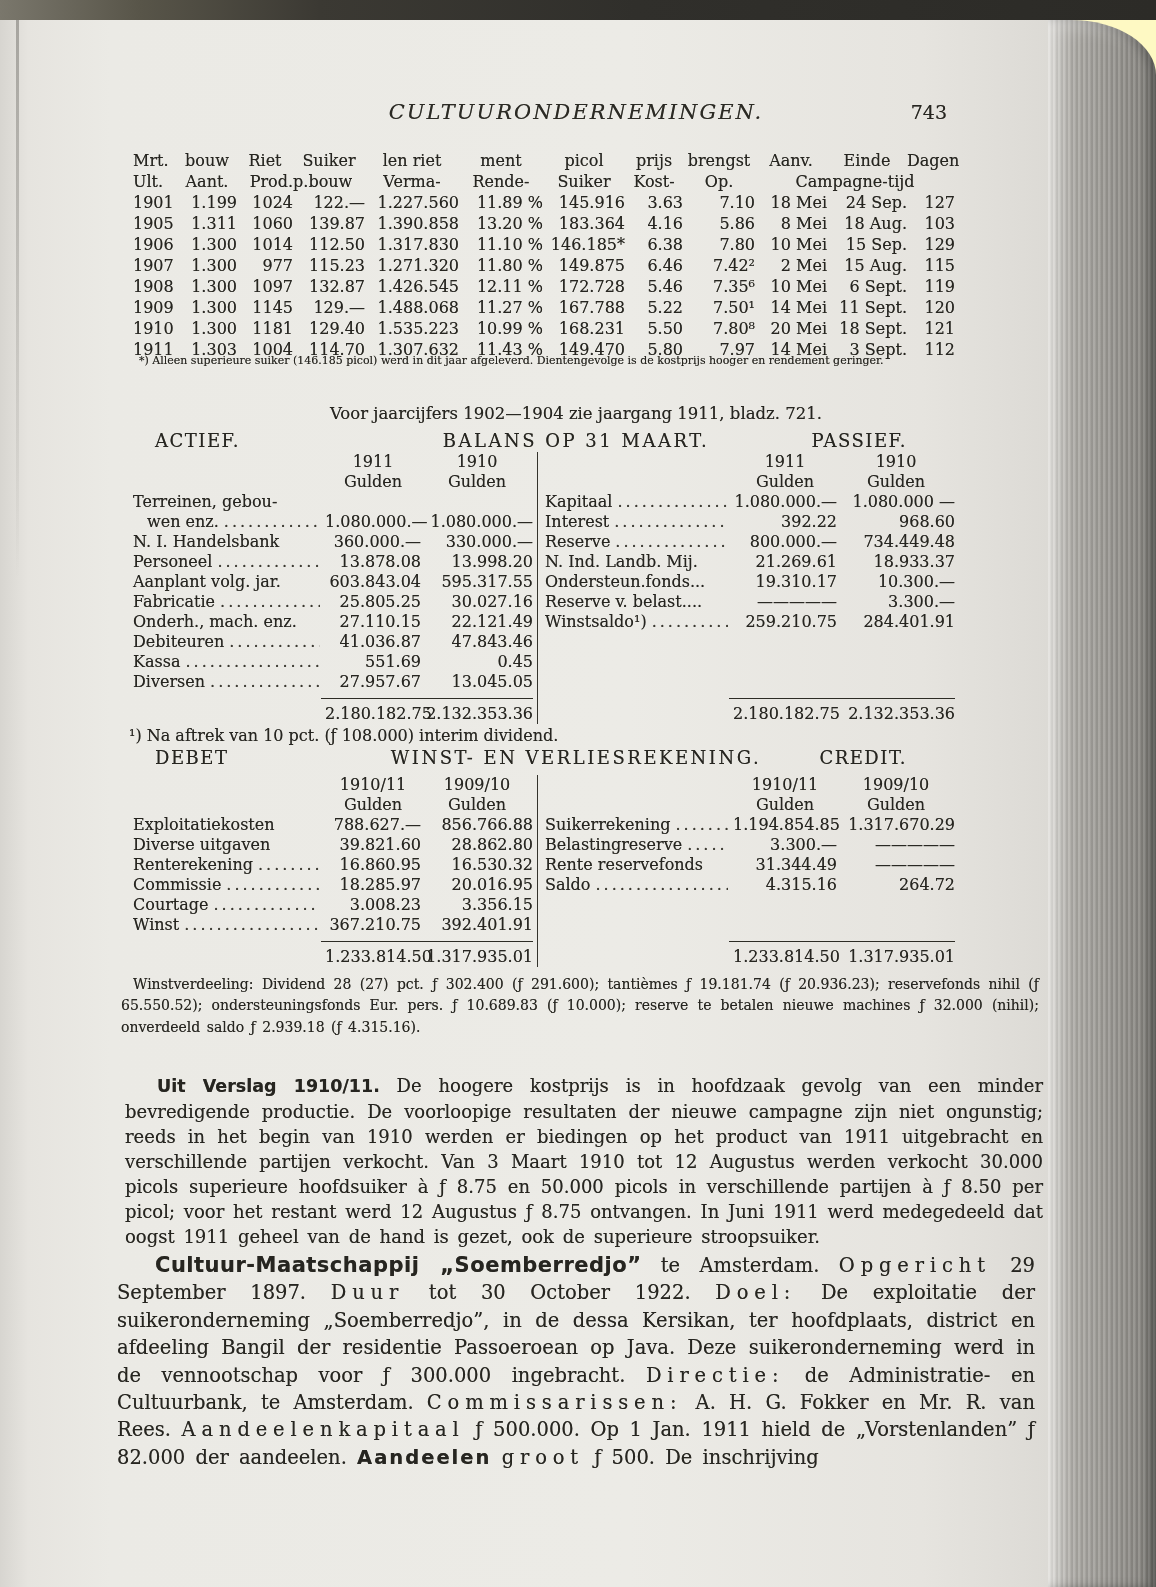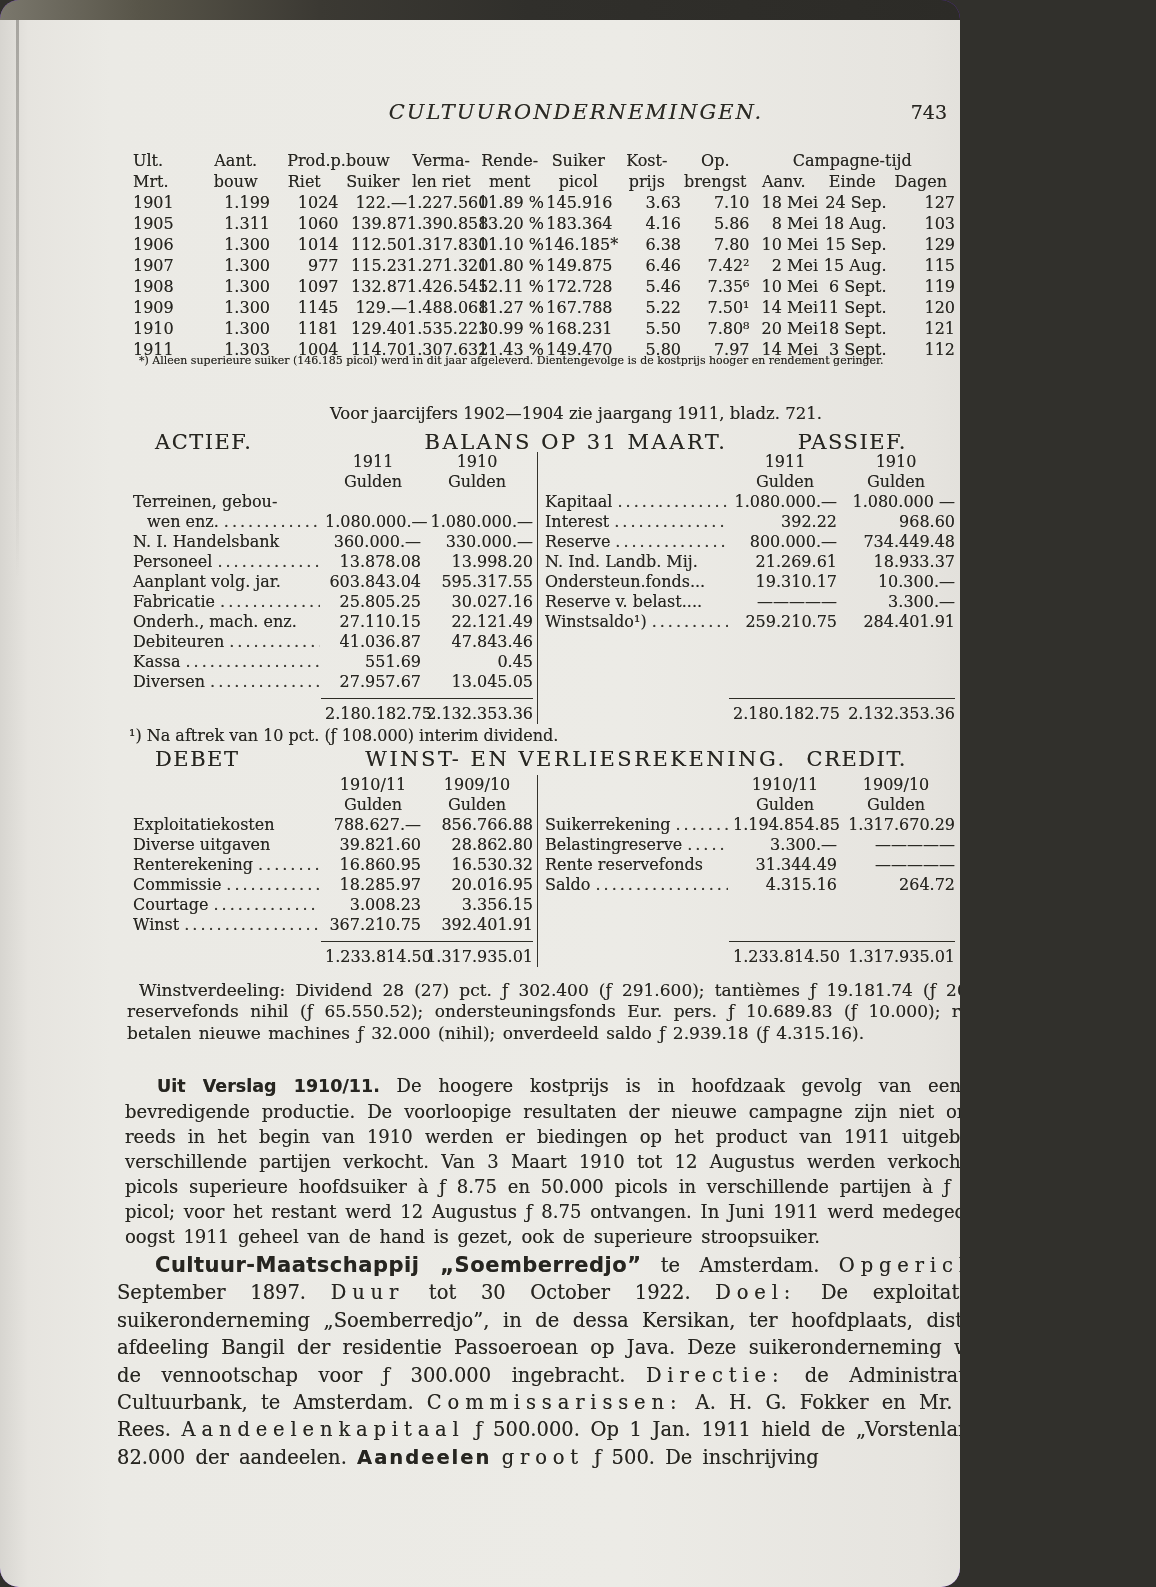--- a/index.html
+++ b/index.html
@@ -1,18 +1,18 @@
 <!DOCTYPE html>
 <html><head>
 <meta charset="utf-8">
 <title>CULTUURONDERNEMINGEN — 743</title>
 <style>
   html,body{margin:0;padding:0;background:#31302c;}
-  .scan{position:relative;width:960px;height:1587px;background:#6d28d9;overflow:hidden;
-        font-family:"DejaVu Serif",serif;color:#262520;border-radius:19px;}
+  .scan{position:relative;width:1156px;height:1587px;background:#fef9c3;overflow:hidden;
+        font-family:"DejaVu Serif",serif;color:#262520;}
   .topbar{position:absolute;top:0;left:0;right:0;height:20px;
         background:linear-gradient(90deg,#7a776c 0px,#585549 140px,#3b3933 320px,#302f2b 55%,#2c2b27 100%);}
   .paper{position:absolute;top:20px;left:0;width:1048px;bottom:0;
         background:linear-gradient(90deg,#d7d5d0 0px,#e6e4df 28px,#ebeae5 110px,#ecebe6 60%,#e6e4df 88%,#dcdad5 100%);
         text-shadow:0 0 .5px rgba(45,43,36,.55);}
   .lcrease{position:absolute;top:0;left:16px;width:3px;height:560px;
         background:linear-gradient(180deg,rgba(58,56,50,.35),rgba(58,56,50,0));}
   .edge{position:absolute;top:20px;left:1048px;right:0;bottom:0;
         background:
           repeating-linear-gradient(90deg,rgba(255,255,255,.10) 0 2px,rgba(0,0,0,.08) 3px 5px),
@@ -30,21 +30,21 @@
   .stats th{text-align:center;}
   .stats th.first,.stats td.c0{text-align:left;}
   .stats td{text-align:right;}
   .c0{width:44px;} .c1{width:60px;} .c2{width:56px;} .c3{width:72px;} .c4{width:94px;}
   .c5{width:84px;} .c6{width:82px;} .c7{width:58px;} .c8{width:72px;} .c9{width:72px;}
   .c10{width:80px;} .c11{width:48px;}
   .fnote{position:absolute;top:330px;left:117px;width:918px;margin:0;font-size:11px;
          line-height:22px;text-align:justify;text-indent:22px;}
   .vnote{position:absolute;top:384px;left:117px;width:918px;margin:0;font-size:16.5px;text-align:center;}
   
-  .sechead{position:absolute;left:117px;width:918px;height:22px;font-size:21px;letter-spacing:1.5px;}
+  .sechead{position:absolute;left:117px;width:918px;height:22px;font-size:18px;letter-spacing:1.5px;}
   .bl-head{top:410px;} .wv-head{top:727px;}
   .shl{position:absolute;left:38px;} .shc{position:absolute;left:0;right:0;text-align:center;letter-spacing:2.5px;}
   .shr{position:absolute;right:128px;}
   
   .acctwrap{position:absolute;left:133px;width:822px;}
   .balwrap{top:432px;height:285px;} .wvwrap{top:755px;height:200px;}
   .half{position:absolute;top:0;font-size:16px;line-height:20px;}
   .lh{left:0;width:400px;} .rh{left:412px;width:410px;}
   .vdiv{position:absolute;left:404px;top:0;border-left:1.6px solid #34332c;}
   .balwrap .vdiv{height:272px;} .wvwrap .vdiv{height:192px;}
@@ -56,21 +56,21 @@
   .v{text-align:right;white-space:nowrap;flex:0 0 auto;}
   .lh .v1{width:96px;} .lh .v2{width:112px;}
   .rh .v1{width:104px;} .rh .v2{width:118px;}
   .yr{text-align:center;}
   .tline{position:absolute;right:0;border-top:1.8px solid #2d2c25;}
   .lh .tline{width:212px;} .rh .tline{width:226px;}
   .balwrap .tline{top:246px;} .balwrap .totals{position:absolute;left:0;right:0;top:252px;}
   .wvwrap .tline{top:166px;} .wvwrap .totals{position:absolute;left:0;right:0;top:172px;}
   .bnote{position:absolute;top:706px;left:117px;width:918px;margin:0;font-size:16px;text-indent:12px;}
   
-  .wverd{position:absolute;top:950px;left:117px;width:918px;margin:10px;font-size:17px;
+  .wverd{position:absolute;top:950px;left:117px;width:918px;margin:4px;font-size:14px;
          line-height:21.4px;text-align:justify;text-indent:12px;word-spacing:2px;}
   .verslag{position:absolute;top:1045px;left:117px;width:918px;margin:8px;font-size:18px;
          line-height:25px;text-align:justify;text-indent:32px;word-spacing:3px;}
   .lead{font-family:"DejaVu Sans",sans-serif;font-weight:bold;font-size:17.5px;}
   .company{position:absolute;top:1232px;left:117px;width:918px;margin:0;font-size:19.5px;
          line-height:27.4px;text-align:justify;text-indent:38px;word-spacing:4px;}
   .company .bl{font-family:"DejaVu Sans",sans-serif;font-weight:bold;font-size:21px;letter-spacing:.5px;}
   .company .bd{font-family:"DejaVu Sans",sans-serif;font-weight:bold;font-size:19.5px;letter-spacing:2px;}
   .company .sp{letter-spacing:.30em;}
 </style>
@@ -84,44 +84,44 @@
     <div class="lcrease"></div>
 
     <div class="running">
       <span class="rtitle">CULTUURONDERNEMINGEN.</span>
       <span class="pnum">743</span>
     </div>
 
     <table class="stats">
         <thead>
           <tr>
-            <th class="first" colspan="1">Ult.</th>
-            <th colspan="1">Aant.</th>
-            <th colspan="2">Prod.p.bouw</th>
-            <th colspan="1">Verma-</th>
-            <th colspan="1">Rende-</th>
-            <th colspan="1">Suiker</th>
-            <th colspan="1">Kost-</th>
-            <th colspan="1">Op.</th>
-            <th colspan="3">Campagne-tijd</th>
-          </tr>
-          <tr>
             <th class="c0 first">Mrt.</th>
             <th class="c1">bouw</th>
             <th class="c2">Riet</th>
             <th class="c3">Suiker</th>
             <th class="c4">len riet</th>
             <th class="c5">ment</th>
             <th class="c6">picol</th>
             <th class="c7">prijs</th>
             <th class="c8">brengst</th>
             <th class="c9">Aanv.</th>
             <th class="c10">Einde</th>
             <th class="c11">Dagen</th>
           </tr>
+          <tr>
+            <th class="first" colspan="1">Ult.</th>
+            <th colspan="1">Aant.</th>
+            <th colspan="2">Prod.p.bouw</th>
+            <th colspan="1">Verma-</th>
+            <th colspan="1">Rende-</th>
+            <th colspan="1">Suiker</th>
+            <th colspan="1">Kost-</th>
+            <th colspan="1">Op.</th>
+            <th colspan="3">Campagne-tijd</th>
+          </tr>
         </thead>
         <tbody>
           <tr>
             <td class="c0">1901</td>
             <td class="c1">1.199</td>
             <td class="c2">1024</td>
             <td class="c3">122.—</td>
             <td class="c4">1.227.560</td>
             <td class="c5">11.89 %</td>
             <td class="c6">145.916</td>

